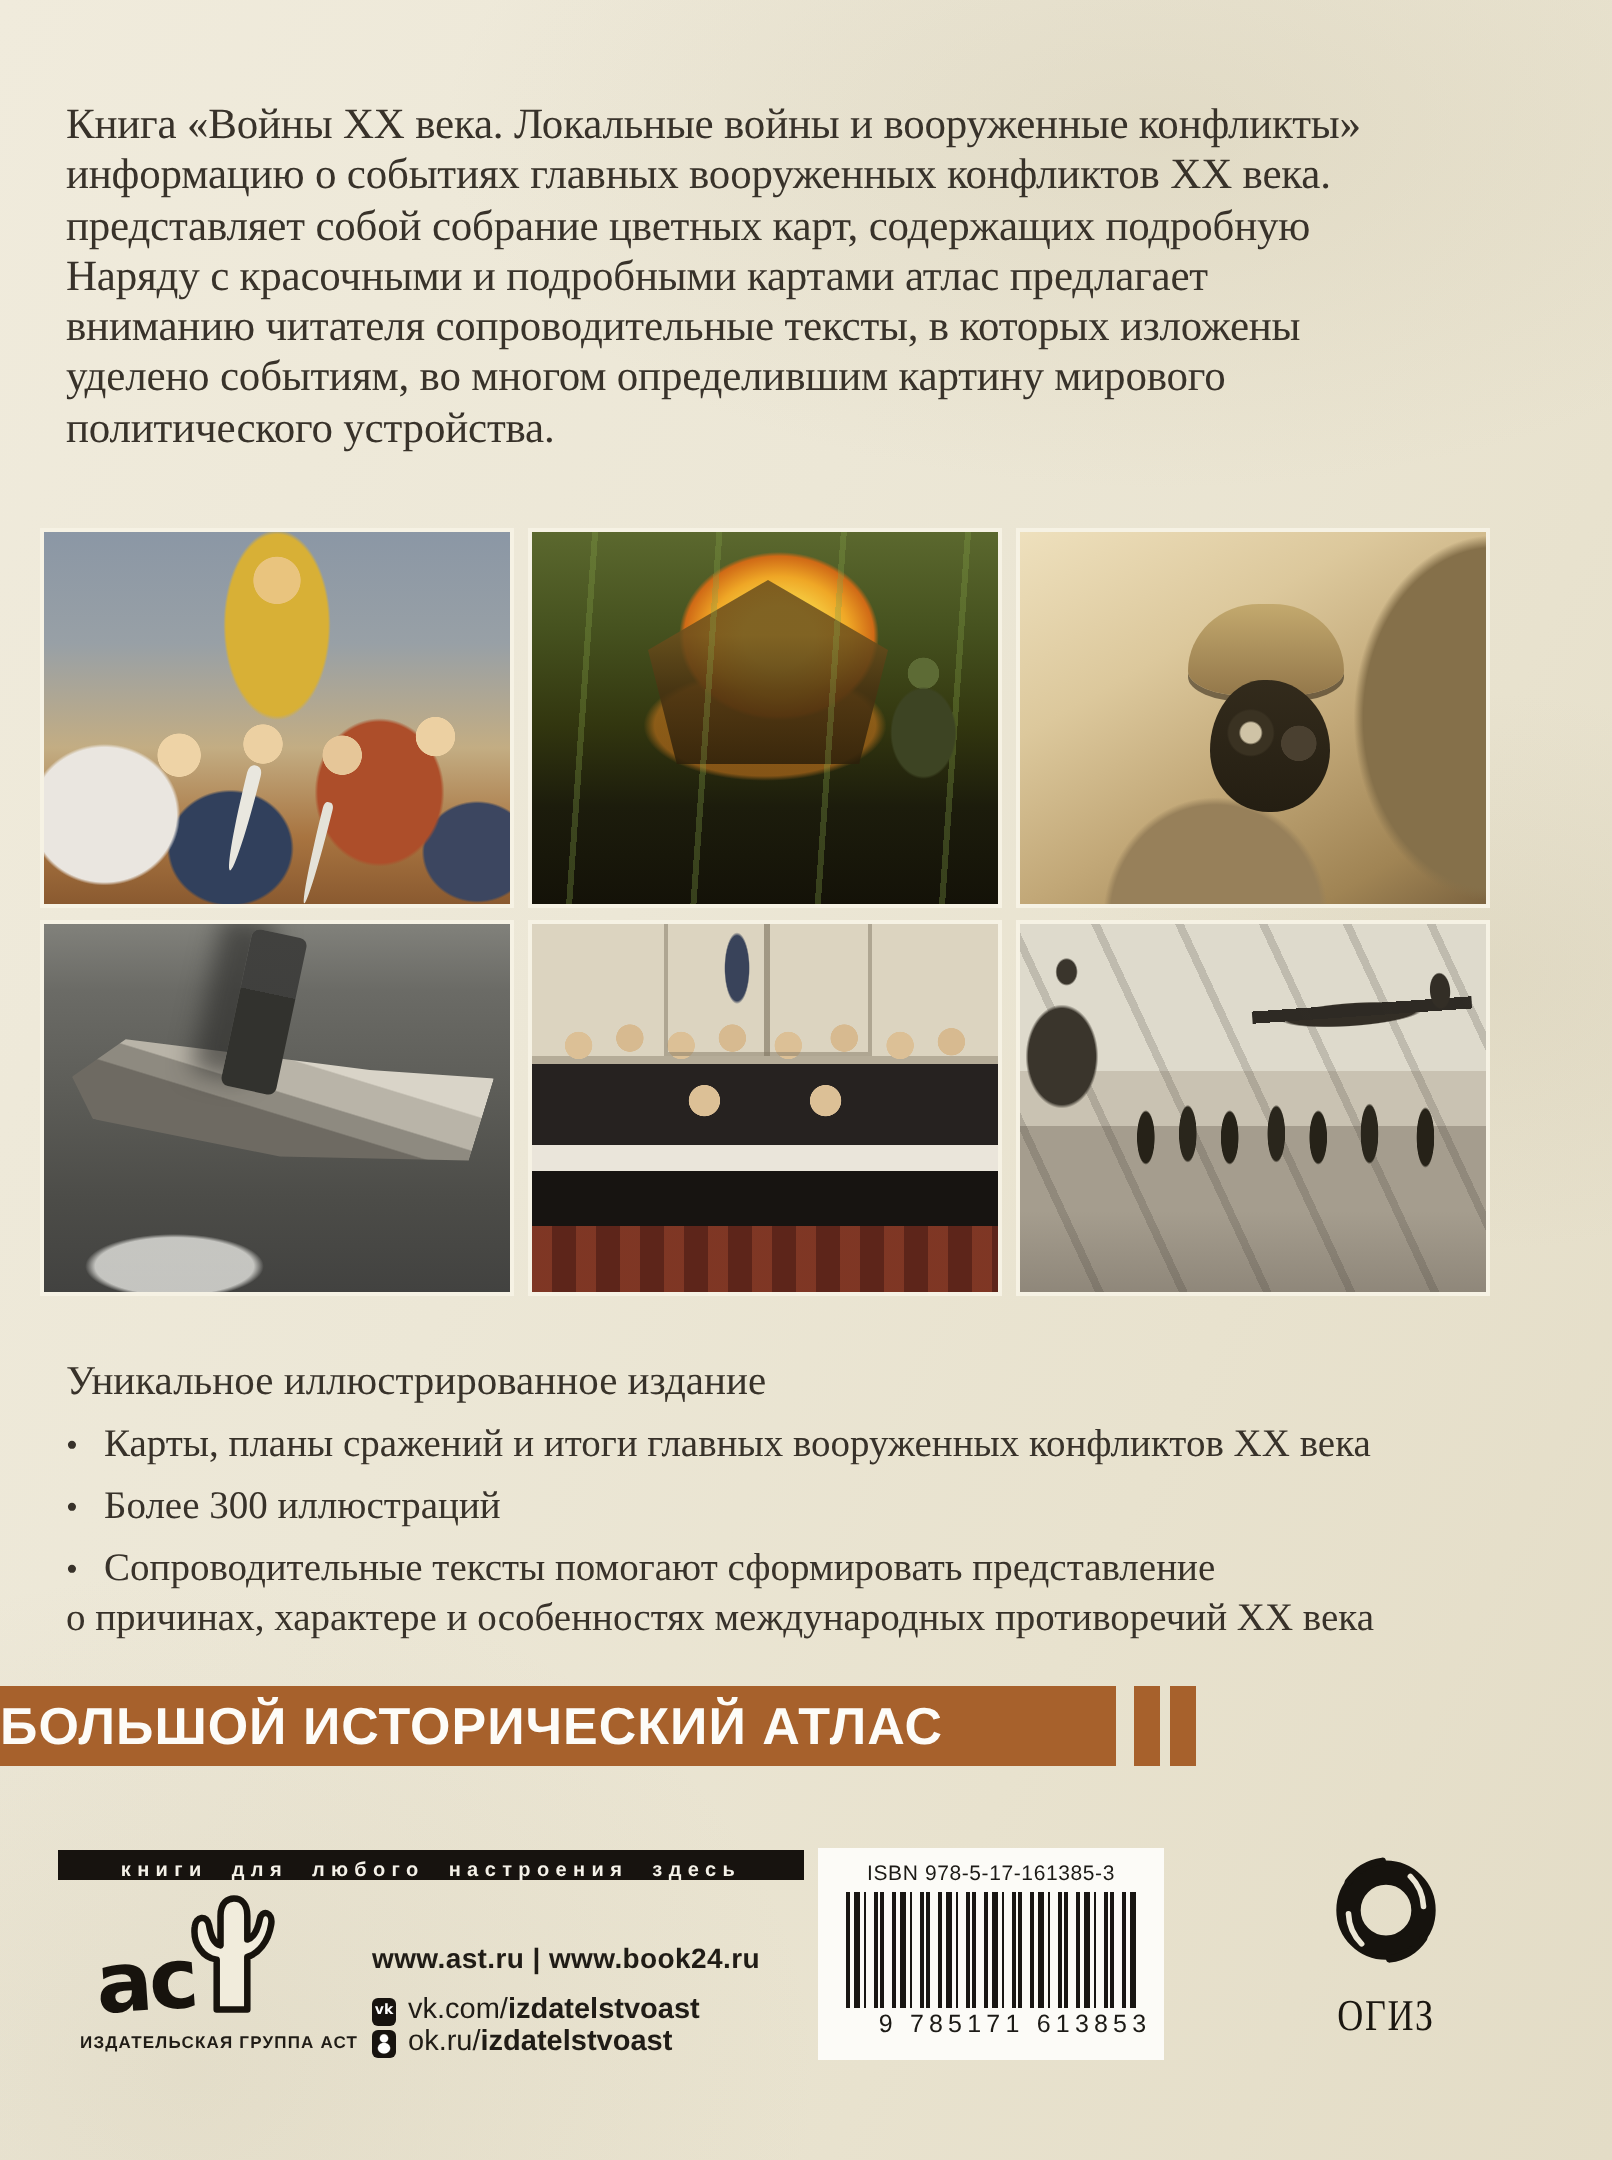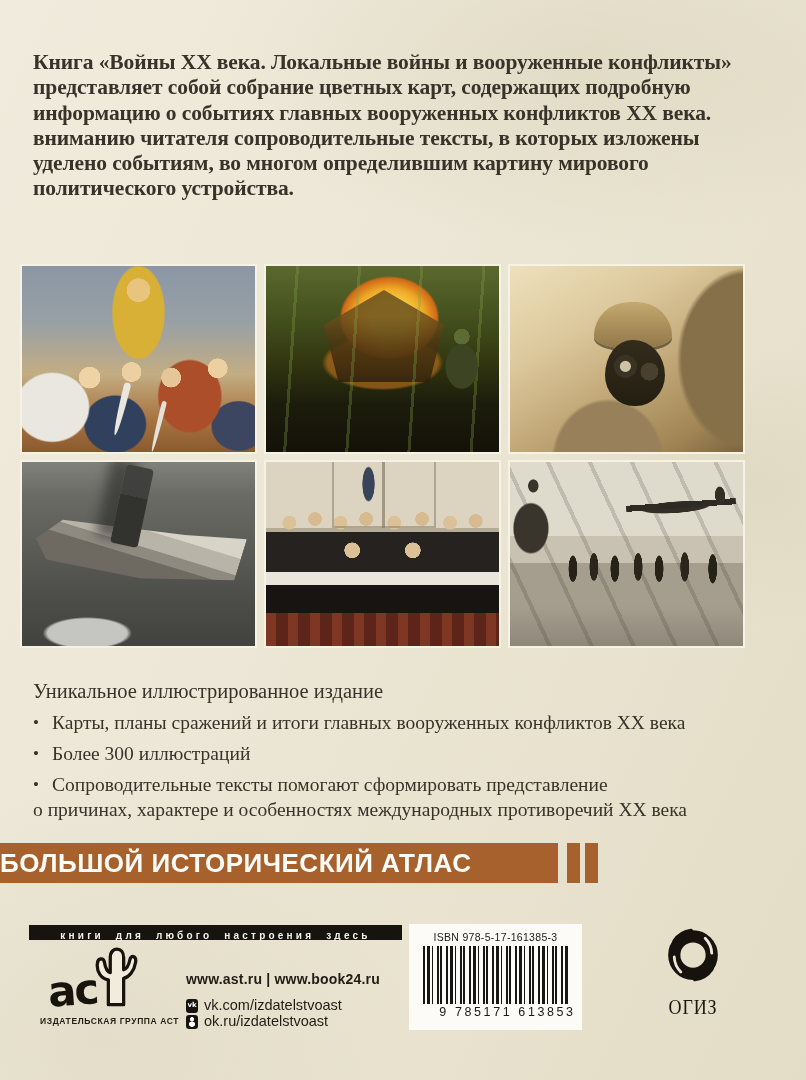--- a/index.html
+++ b/index.html
@@ -7,21 +7,21 @@
     position:relative;width:806px;height:1080px;overflow:hidden;
     font-family:"Liberation Serif","DejaVu Serif",serif;color:#38322a;
     background:
       radial-gradient(ellipse 600px 300px at 72% 6%, rgba(200,190,160,.28), transparent 60%),
       radial-gradient(ellipse 520px 420px at 12% 96%, rgba(195,185,155,.20), transparent 60%),
       radial-gradient(ellipse 300px 200px at 92% 45%, rgba(190,180,150,.18), transparent 70%),
       linear-gradient(115deg,#f0ebdc 0%,#ece7d6 40%,#e8e2ce 70%,#e3dcc6 100%);
   }
   
   .intro{position:absolute;left:33px;top:50px;width:755px;}
-  .intro .line{font-size:21.5px;line-height:25.3px;white-space:nowrap;letter-spacing:-0.1px;font-weight:bold;}
+  .intro .line{font-size:21.5px;line-height:25.3px;white-space:nowrap;letter-spacing:-0.1px;}
   
   .grid{position:absolute;left:20px;top:264px;width:725px;height:384px;}
   .photo{position:absolute;width:237px;height:190px;margin:0;box-sizing:border-box;
          border:2px solid #f6f2e4;overflow:hidden;}
   .f1{left:0;top:0}.f2{left:244px;top:0}.f3{left:488px;top:0}
   .f4{left:0;top:196px;height:188px}.f5{left:244px;top:196px;height:188px}.f6{left:488px;top:196px;height:188px}
   .photo::before,.photo::after{content:"";position:absolute;}
   
   .p1{background:
     radial-gradient(circle 11px at 29% 60%, #eed3a6 0 97%, transparent 100%),
@@ -137,42 +137,43 @@
     white-space:nowrap;}
   .links{position:absolute;left:186px;top:971px;
     font-family:"Liberation Sans","DejaVu Sans",sans-serif;color:#201c16;}
   .links .www{font-size:14px;font-weight:bold;line-height:17px;margin-bottom:10px;letter-spacing:0.2px;}
   .sline{display:flex;align-items:center;font-size:14.5px;line-height:15px;margin-bottom:1px;}
   .sicon{width:12px;height:14px;border-radius:3px;background:#17130f;margin-right:6px;flex:0 0 auto;
     color:#fff;font:bold 7px/12px "DejaVu Sans",sans-serif;text-align:center;}
   .sicon.ok{background:
     radial-gradient(circle 1.8px at 50% 30%, #fff 0 1.8px, transparent 2.4px),
     radial-gradient(ellipse 3px 2.6px at 50% 65%, #fff 0 2.8px, transparent 3.4px),#17130f;}
-  .sline b{font-weight:normal;}
+  .sline b{font-weight:bold;}
   .barcode{position:absolute;left:409px;top:924px;width:173px;height:106px;background:#fcfbf7;
     font-family:"Liberation Sans","DejaVu Sans",sans-serif;color:#1c1a16;}
   .isbn{margin-top:7px;text-align:center;font-size:10.5px;line-height:12px;letter-spacing:0.3px;}
   .bars{height:58px;margin:3px 14px 0;background:repeating-linear-gradient(90deg,
       #191613 0 2px, transparent 2px 4px, #191613 4px 7px, transparent 7px 9px,
       #191613 9px 10px, transparent 10px 14px, #191613 14px 16px, transparent 16px 17px,
       #191613 17px 19px, transparent 19px 23px);}
   .digits{text-align:center;font-size:12.5px;line-height:15px;letter-spacing:2.6px;margin-top:1px;padding-left:24px;}
   .ogiz{position:absolute;left:660px;top:925px;width:66px;text-align:center;}
   .ogiz-label{margin-top:6px;color:#1a1610;font-family:"Liberation Serif","DejaVu Serif",serif;
     font-size:22px;line-height:20px;letter-spacing:1px;transform:scaleX(0.82);}
 </style>
 </head>
 <body>
 
 <div class="cover">
 
   <section class="intro">
     <div class="line">Книга «Войны XX века. Локальные войны и вооруженные конфликты»</div>
+    <div class="line">информацию о событиях главных вооруженных конфликтов XX века.</div>
     <div class="line">представляет собой собрание цветных карт, содержащих подробную</div>
-    <div class="line">информацию о событиях главных вооруженных конфликтов XX века.</div>
+    <div class="line">Наряду с красочными и подробными картами атлас предлагает</div>
     <div class="line">вниманию читателя сопроводительные тексты, в которых изложены</div>
     <div class="line">уделено событиям, во многом определившим картину мирового</div>
     <div class="line">политического устройства.</div>
   </section>
 
   <div class="grid">
     <figure class="photo f1 p1" aria-label="Цветная политическая карикатура: монархи делят мир"></figure>
     <figure class="photo f2 p2" aria-label="Солдат у горящей хижины в джунглях"></figure>
     <figure class="photo f3 p3" aria-label="Солдат в противогазе в окопе"></figure>
     <figure class="photo f4 p4" aria-label="Авианосец в море"></figure>

